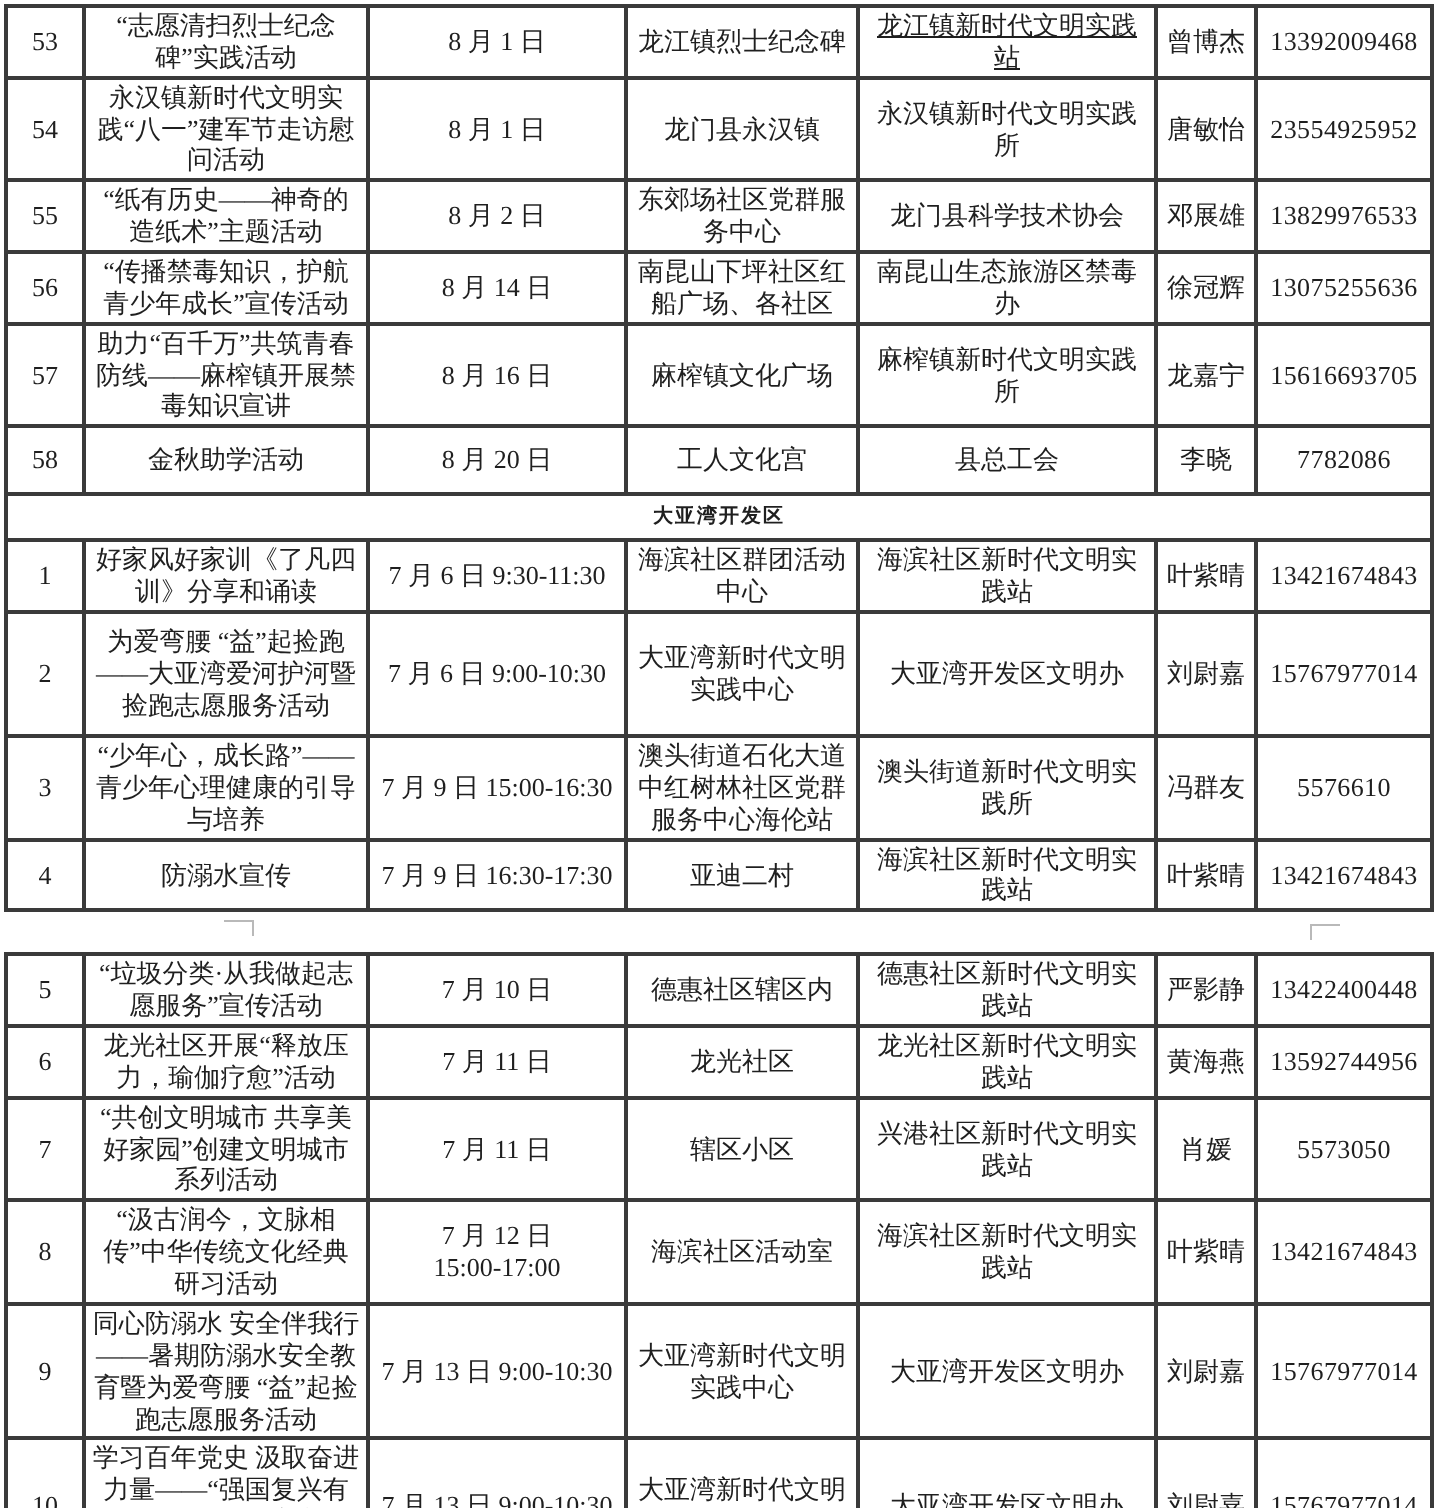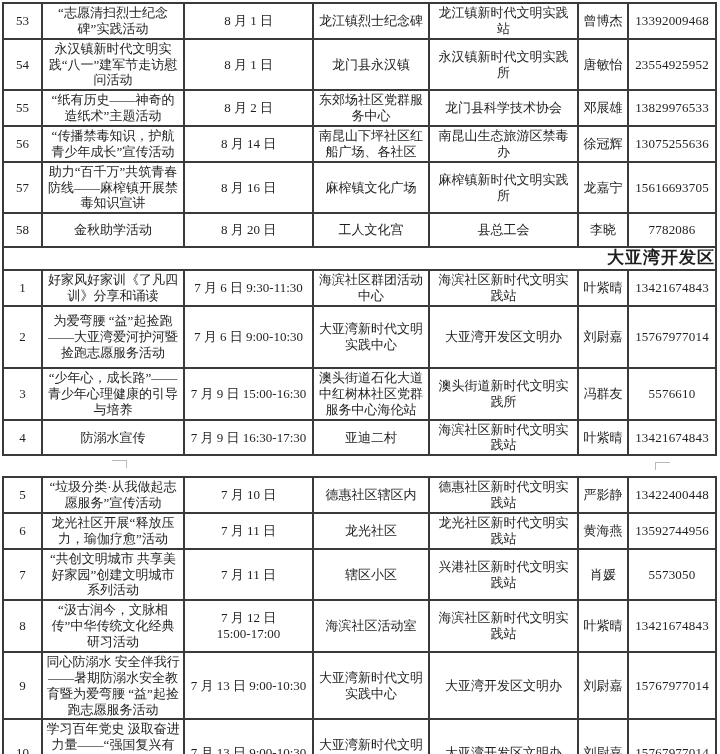--- a/index.html
+++ b/index.html
@@ -32,25 +32,24 @@
     line-height: 1.22;
     padding: 1px 3px;
     overflow: hidden;
     word-break: break-all;
   }
   td.c-activity, td.c-date { white-space: pre-line; }
   td.c-phone { font-size: 12.5px; letter-spacing: 0.2px; }
   td.c-no { font-size: 12.5px; }
   tr.divider-row td {
     font-weight: bold;
-    font-size: 17px;
+    font-size: 10px;
     height: 21px;
     padding: 0;
     letter-spacing: 1px;
-    text-align: right;
   }
   #t1 { margin-top: 2px; }
   
   #t1a tr:nth-child(1){height:28px}
   #t1a tr:nth-child(2){height:45px}
   #t1a tr:nth-child(3){height:33px}
   #t1a tr:nth-child(4){height:34px}
   #t1a tr:nth-child(5){height:45px}
   #t1a tr:nth-child(6){height:34px}
   #t1b tr:nth-child(1){height:32px}
@@ -92,21 +91,21 @@
         <col style="width:149px">
         <col style="width:50px">
         <col style="width:88px">
     </colgroup>
     <tbody id="t1a">
         <tr>
     <td class="c-no" style="border-color: rgb(58, 58, 58);">53</td>
     <td class="c-activity" style="border-color: rgb(58, 58, 58);">“志愿清扫烈士纪念碑”实践活动</td>
     <td class="c-date" style="border-color: rgb(58, 58, 58);">8 月 1 日</td>
     <td class="c-location" style="border-color: rgb(58, 58, 58);">龙江镇烈士纪念碑</td>
-    <td class="c-organizer" style="border-color: rgb(58, 58, 58);">龙江镇新时代文明实践站</td>
+    <td class="c-organizer" style="border-color: rgb(58, 58, 58); text-decoration: underline;">龙江镇新时代文明实践站</td>
     <td class="c-contact" style="border-color: rgb(58, 58, 58);">曾博杰</td>
     <td class="c-phone" style="border-color: rgb(58, 58, 58);">13392009468</td>
   </tr>
         <tr>
     <td class="c-no" style="border-color: rgb(58, 58, 58);">54</td>
     <td class="c-activity" style="border-color: rgb(58, 58, 58);">永汉镇新时代文明实践“八一”建军节走访慰问活动</td>
     <td class="c-date" style="border-color: rgb(58, 58, 58);">8 月 1 日</td>
     <td class="c-location" style="border-color: rgb(58, 58, 58);">龙门县永汉镇</td>
     <td class="c-organizer" style="border-color: rgb(58, 58, 58);">永汉镇新时代文明实践所</td>
     <td class="c-contact" style="border-color: rgb(58, 58, 58);">唐敏怡</td>

